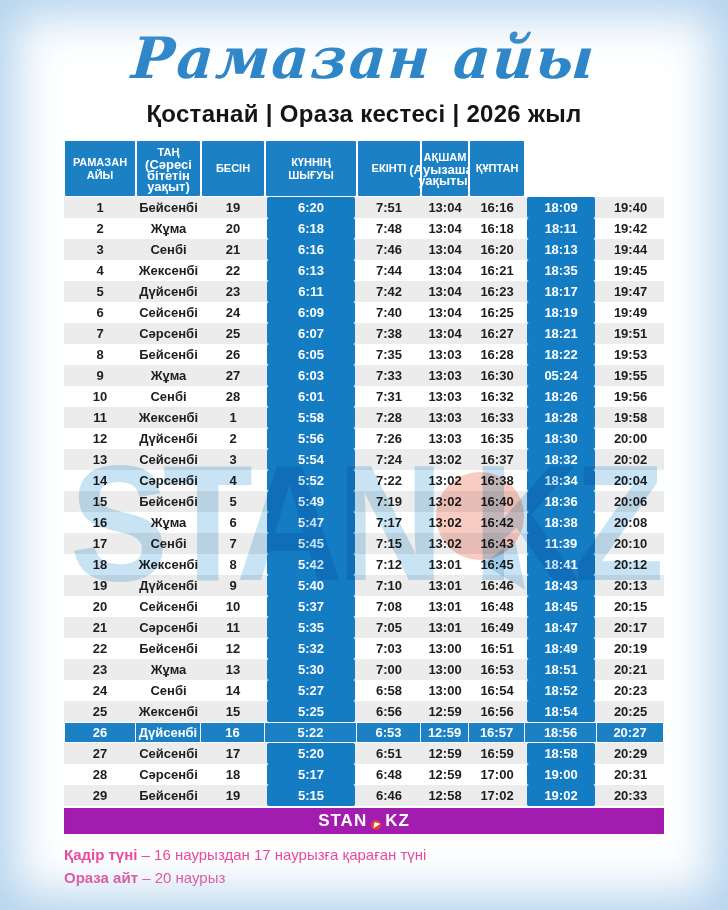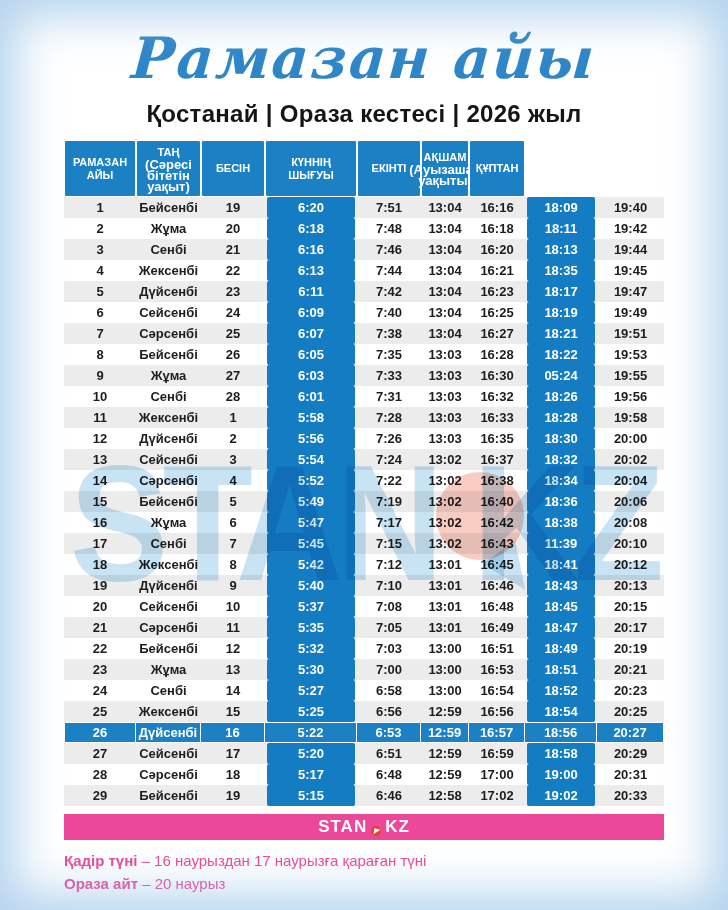--- a/index.html
+++ b/index.html
@@ -82,22 +82,22 @@
     background:#1b80c4 !important;
     color:#ffffff;
     border-right:1.5px solid #ffffff;
     border-top:1.5px solid #ffffff;
     border-bottom:1.5px solid #ffffff;
   }
   .trow.highlight .cell:first-child{border-left:1.5px solid #ffffff;}
   .trow.highlight .cell.timecell .pill{margin:0;background:transparent;}
   .footer-bar{
     width:600px;height:26px;
-    margin:8px auto;
-    background:#ec4899;
+    margin:2px auto;
+    background:#a21caf;
     display:flex;align-items:center;justify-content:center;
     gap:3px;
   }
   .footer-bar .logo-text{
     color:#ffffff;font-weight:bold;font-size:17px;letter-spacing:1px;
   }
   .logo-dot{
     width:10px;height:10px;border-radius:50%;
     background:#e8402f;
     position:relative;

